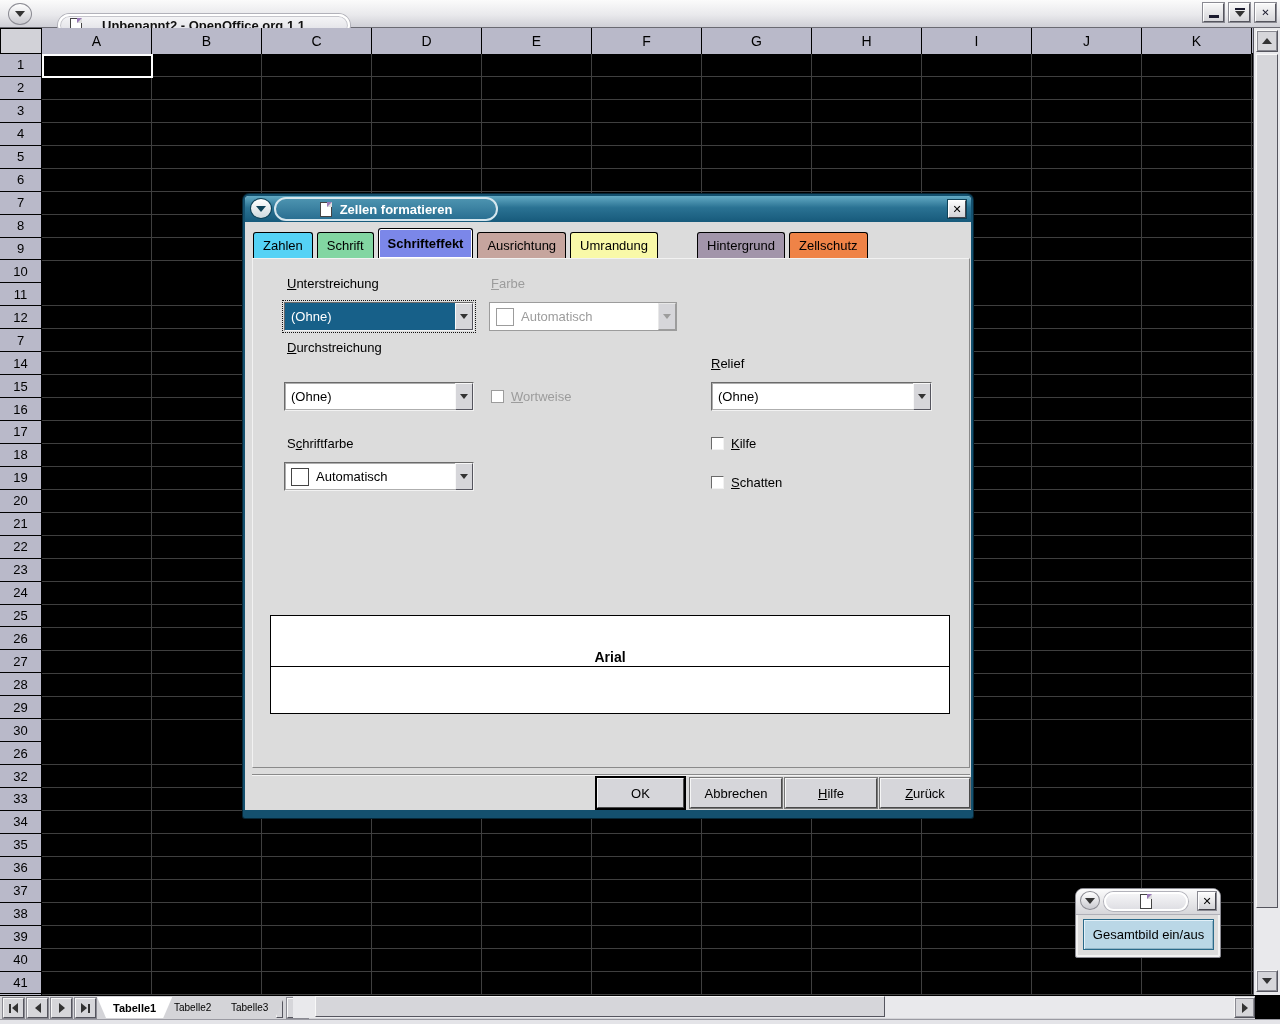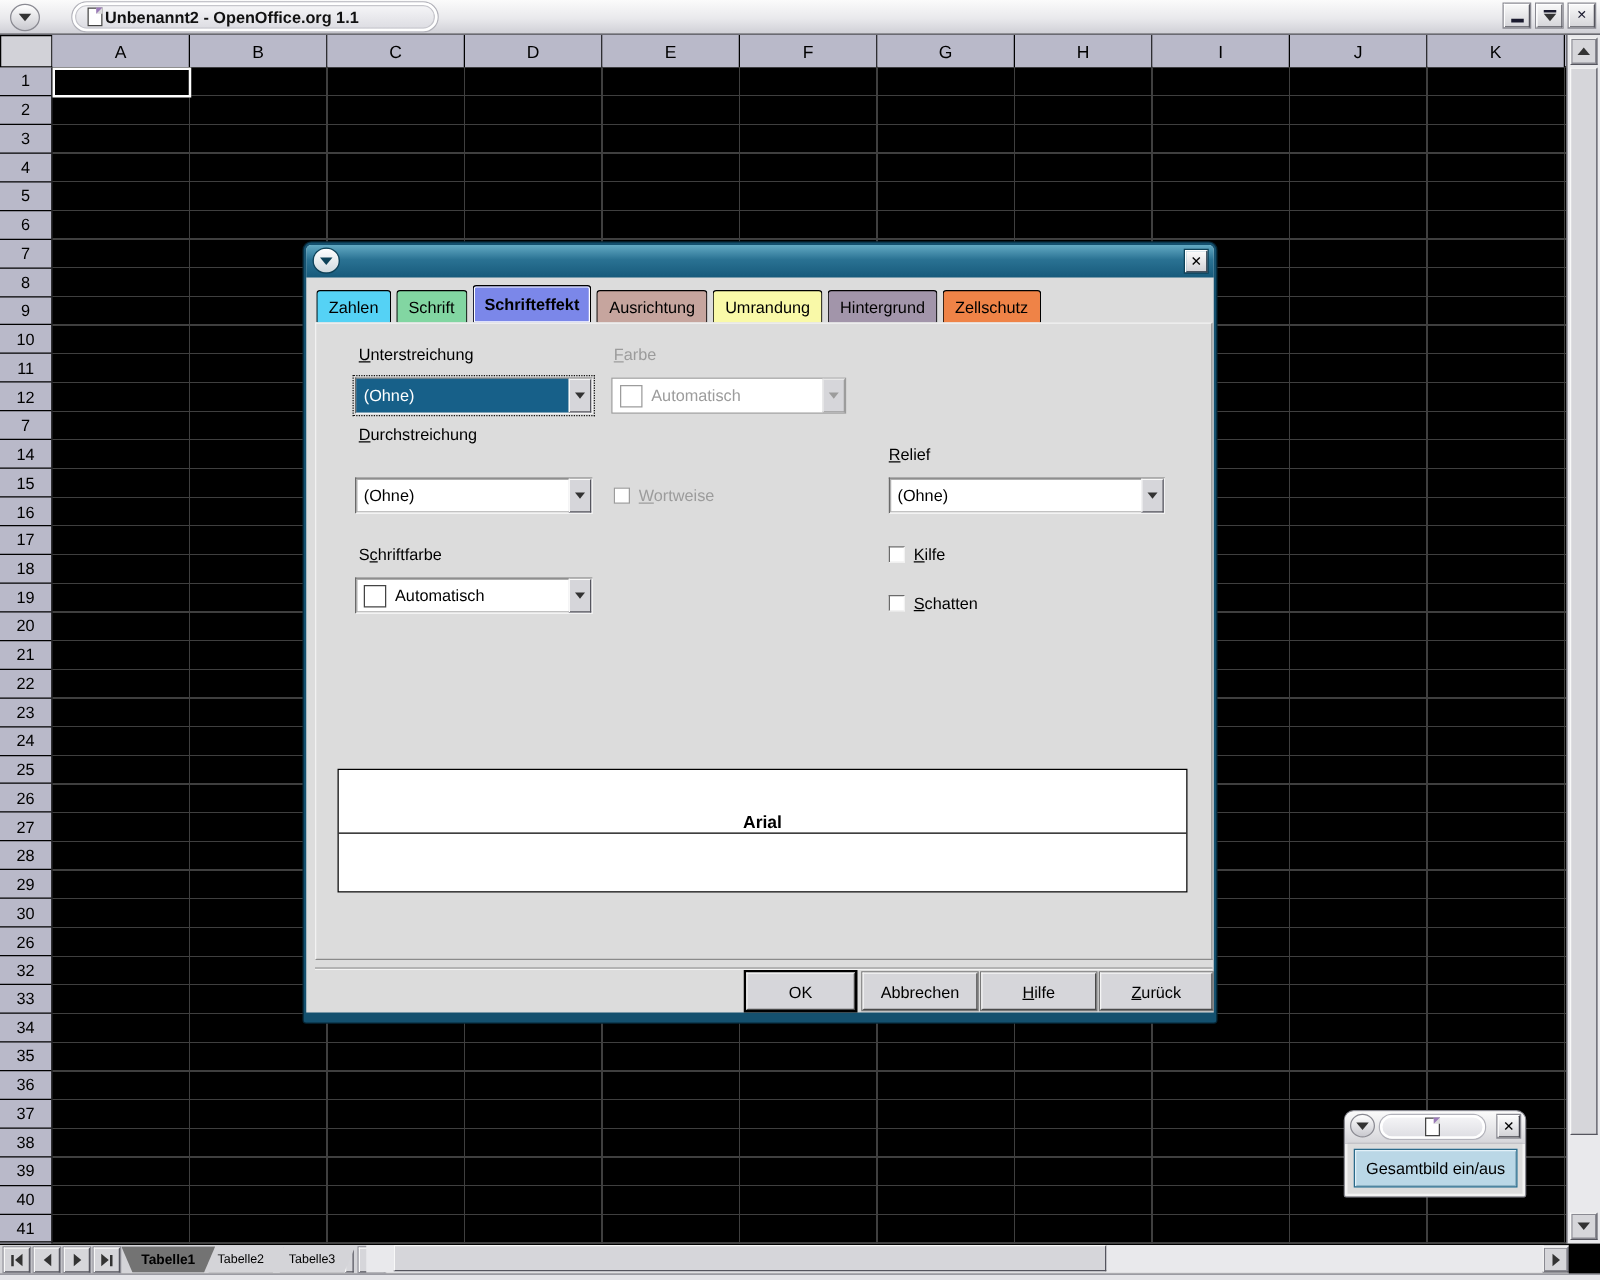--- a/index.html
+++ b/index.html
@@ -5,23 +5,23 @@
   * { margin:0; padding:0; box-sizing:border-box; }
   html,body { width:1280px; height:1024px; background:#000; font-family:"Liberation Sans","DejaVu Sans",sans-serif; }
   #screen { position:relative; width:1280px; height:1024px; background:#000; overflow:hidden; }
 
   
   .titlebar { position:absolute; left:0; top:0; width:1280px; height:28px;
     background:linear-gradient(#fbfbfb,#e9e9ec 55%,#cfcfd6); border-bottom:1px solid #6a6a72; }
   .circle-btn { position:absolute; width:24px; height:22px; border-radius:50%;
     background:linear-gradient(#ffffff,#c9c9cf); border:1px solid #8a8a92;
     display:flex; align-items:center; justify-content:center; font-size:9px; color:#111; }
-  .title-pill { position:absolute; left:58px; top:2px; height:23px; width:292px;
+  .title-pill { position:absolute; left:58px; top:14px; height:23px; width:292px;
     border:2px solid #fff; border-radius:12px; box-shadow:0 0 0 1px #b2b2ba, inset 0 0 0 1px #c6c6cc;
-    display:flex; align-items:center; padding-left:10px; gap:2px; background:linear-gradient(#f6f6f8,#dcdce2); }
+    display:flex; align-items:center; padding-left:10px; gap:20px; background:linear-gradient(#f6f6f8,#dcdce2); }
   .title-text { font-size:13px; font-weight:bold; color:#111; white-space:nowrap; }
   .win-btns { position:absolute; right:4px; top:3px; display:flex; gap:5px; }
   .win-btn { width:21px; height:19px; background:linear-gradient(#f8f8f8,#d6d6da);
     border:1px solid; border-color:#ffffff #55555e #55555e #ffffff; box-shadow:0 0 0 1px #8a8a92;
     display:flex; align-items:center; justify-content:center; font-size:10px; font-weight:bold; color:#1a1a2e; }
 
   
   .doc-icon { position:relative; width:12px; height:15px; background:#fff; border:1px solid #444; display:inline-block; flex:none; }
   .doc-icon::after { content:""; position:absolute; right:-1px; top:-1px; width:0; height:0;
     border-left:5px solid #9a7ab8; border-top:5px solid #dcdcdc; transform:rotate(90deg); }
@@ -54,21 +54,21 @@
 
   
   .sheet-bar { position:absolute; left:0; top:995px; width:1280px; height:24px; background:#d4d4d8; border-top:1px solid #000; }
   .nav-btn { position:absolute; top:2px; width:21px; height:20px; background:#d6d6da;
     border:1px solid; border-color:#f8f8f8 #55555e #55555e #f8f8f8; box-shadow:0 0 0 1px #8a8a92;
     display:flex; align-items:center; justify-content:center; gap:1px; }
   .nav-bar { width:2px; height:9px; background:#333; }
   .sheet-tab { position:absolute; top:1px; height:21px; padding:0 16px; display:flex; align-items:center; justify-content:center;
     background:#d4d4d8; clip-path:polygon(9px 100%, 0 0, 100% 0, calc(100% - 9px) 100%);
     font-size:10px; color:#000; filter:drop-shadow(0 1px 0 #555); }
-  .sheet-tab.active { background:#737373; font-weight:bold; font-size:11px; z-index:3; }
+  .sheet-tab.active { background:#ffffff; font-weight:bold; font-size:11px; z-index:3; }
   .tab-splitter { position:absolute; left:276px; top:2px; width:7px; height:20px; background:#d6d6da;
     border:1px solid; border-color:#f8f8f8 #55555e #55555e #f8f8f8; }
   .bottom-strip { position:absolute; left:0; top:1019px; width:1280px; height:5px; background:#e4e4e8; border-top:1px solid #9a9aa2; }
   .corner-dead { position:absolute; left:1255px; top:996px; width:25px; height:23px; background:#000; }
 
   
   .dialog { position:absolute; left:243px; top:194px; width:730px; height:624px;
     background:#dcdcdc; border:2px solid #14506e; border-bottom:8px solid #14506e; border-radius:6px 6px 2px 2px;
     box-shadow:0 0 0 1px #062636; }
   .dlg-titlebar { position:relative; height:26px; background:linear-gradient(#63aac4,#2a7293 45%,#175a7b);
@@ -270,32 +270,36 @@
       <span class="tri-right"></span>
     </div>
   <div class="corner-dead"></div>
   <div class="bottom-strip"></div>
 
   <div class="dialog">
     <div class="dlg-titlebar">
       <div class="dlg-circle">
           <span class="tri-down"></span>
         </div>
+      <div class="dlg-pill">
+        <span class="doc-icon"></span>
+        <span class="dlg-title">Zellen formatieren</span>
+      </div>
       <div class="dlg-close">
           <span>✕</span>
         </div>
     </div>
 
     <div class="dlg-tabs">
       <div class="dlg-tab" style="background-color: rgb(85, 210, 245);">Zahlen</div>
       <div class="dlg-tab" style="background-color: rgb(130, 214, 162); margin-top: 12px;">Schrift</div>
       <div class="dlg-tab selected" style="background-color: rgb(123, 135, 233);">Schrifteffekt</div>
       <div class="dlg-tab" style="background-color: rgb(198, 165, 158);">Ausrichtung</div>
       <div class="dlg-tab" style="background-color: rgb(249, 249, 168); margin-top: 35px;">Umrandung</div>
-      <div class="dlg-tab" style="background-color: rgb(162, 149, 170);">Hintergrund</div>
+      <div class="dlg-tab" style="background-color: rgb(162, 149, 170); margin-left: 35px;">Hintergrund</div>
       <div class="dlg-tab" style="background-color: rgb(239, 131, 71);">Zellschutz</div>
     </div>
 
     <div class="tab-page"></div>
 
     <span class="fld-label" style="left:42px;top:80px;"><span></span><u>U</u><span>nterstreichung</span></span>
     <div class="combo selected" style="left:39px;top:106px;width:190px;">
       <span class="combo-text">(Ohne)</span>
       <span class="combo-btn">
           <span class="tri-down"></span>

